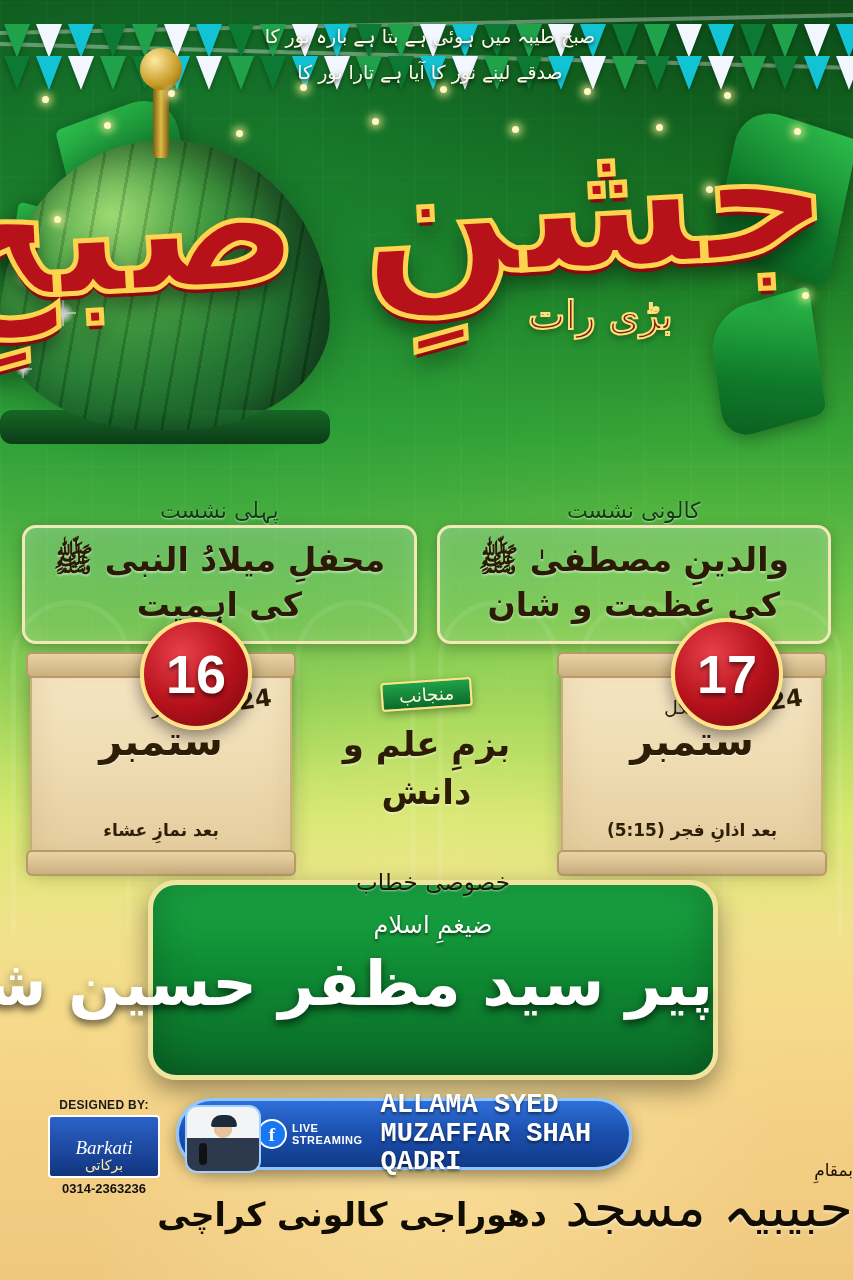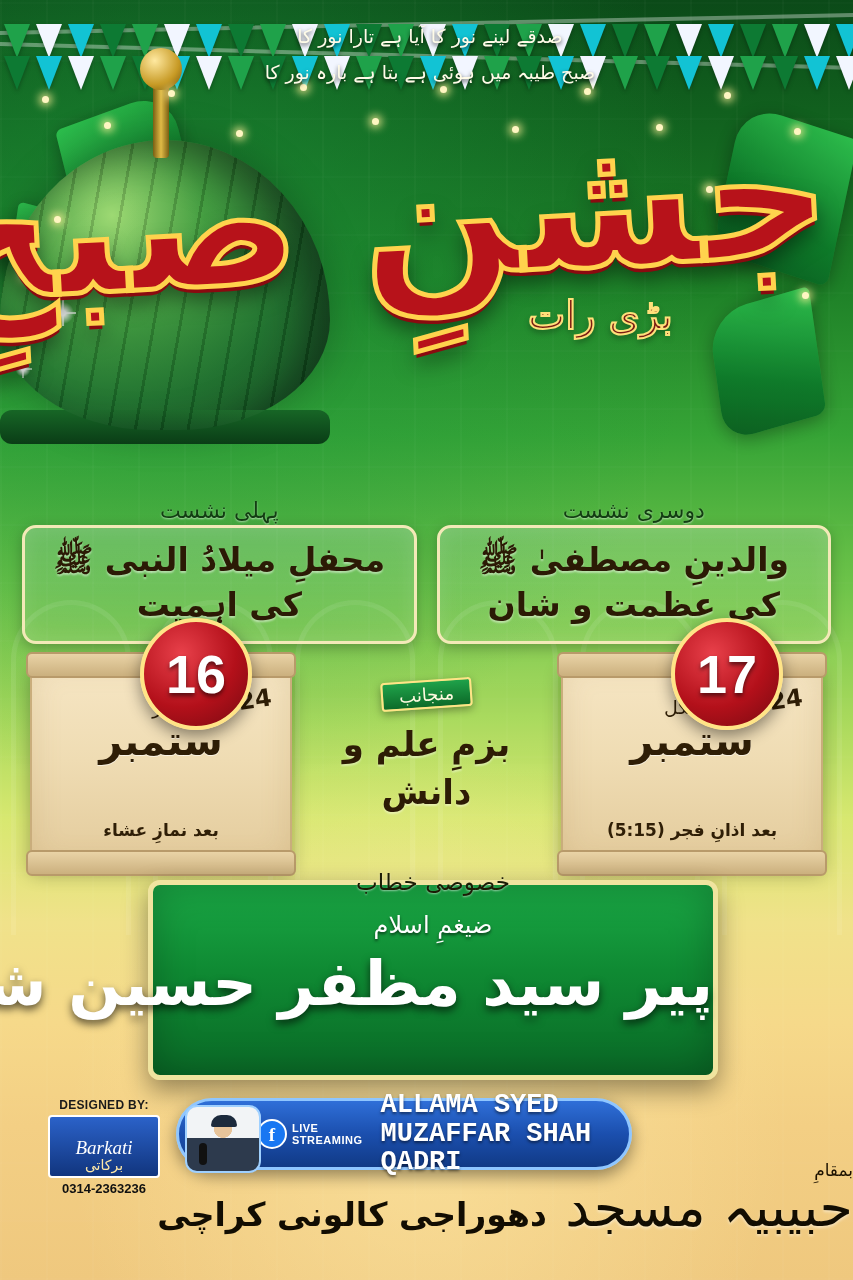--- a/index.html
+++ b/index.html
@@ -341,21 +341,21 @@
     text-shadow: 0 2px 2px rgba(255,255,255,0.4);
   }
 
   
   .speaker-panel {
     position: absolute;
     left: 148px; top: 880px;
     width: 560px; height: 190px;
     background: linear-gradient(180deg, #1aa845 0%, #0f8a33 45%, #0a6b27 100%);
     border: 5px solid #f0e49f;
-    border-radius: 12px;
+    border-radius: 28px;
     box-shadow: 0 10px 26px rgba(0,0,0,0.4), inset 0 0 40px rgba(0,0,0,0.25);
     direction: rtl;
     text-align: center;
   }
   .khitab {
     position: absolute; top: -16px; left: 0; right: 0;
     font-family: "DejaVu Sans", sans-serif;
     font-size: 23px;
     color: #1b1b04;
     text-shadow: 0 1px 2px rgba(255,255,255,0.5);
@@ -608,38 +608,38 @@
     <i class="fl" style="left:724px; top:26px;"></i>
     <i class="fl" style="left:794px; top:62px;"></i>
     <i class="fl" style="left:706px; top:120px;"></i>
     <i class="fl" style="left:760px; top:168px;"></i>
     <i class="fl" style="left:802px; top:226px;"></i>
     <i class="fl" style="left:54px;  top:150px;"></i>
     <i class="fl" style="left:22px;  top:206px;"></i>
   </div>
 
   <div class="couplet">
+    <div>صبح طیبہ میں ہوئی ہے بتا ہے بارہ نور کا</div>
     <div>صدقے لینے نور کا آیا ہے تارا نور کا</div>
-    <div>صبح طیبہ میں ہوئی ہے بتا ہے بارہ نور کا</div>
   </div>
 
   <div class="title-block">
     <div class="title-main">جشنِ صبحِ بہار</div>
   </div>
   <div class="title-sub">بڑی رات</div>
 
   <div class="sessions">
     <div class="session">
       <div class="session-label">پہلی نشست</div>
       <div class="session-box">
         <div class="session-title">محفلِ میلادُ النبی ﷺ کی اہمیت</div>
       </div>
     </div>
     <div class="session">
-      <div class="session-label">دوسری نشست</div>
+      <div class="session-label">کالونی نشست</div>
       <div class="session-box">
         <div class="session-title">والدینِ مصطفیٰ ﷺ کی عظمت و شان</div>
       </div>
     </div>
   </div>
 
   <div class="dates">
 
     <div style="position:relative;">
       <div class="scroll">

